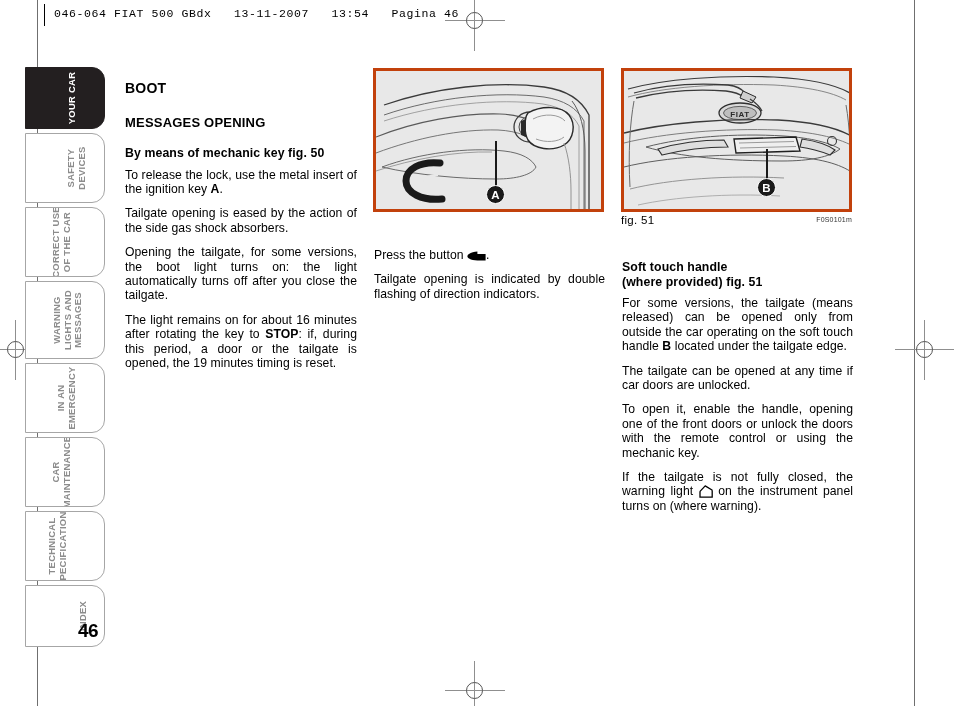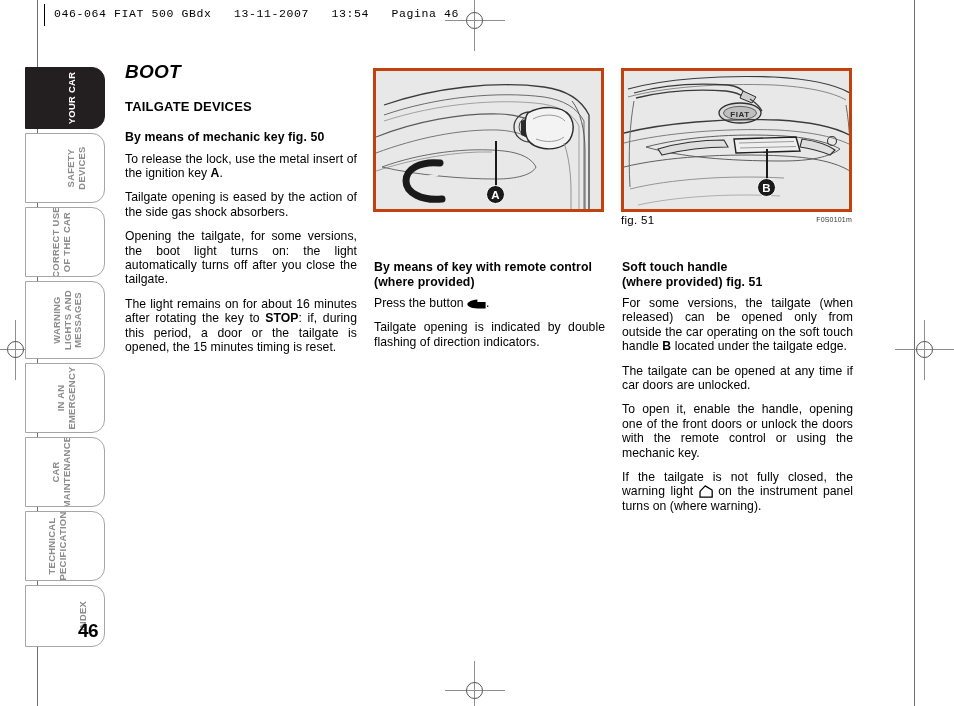--- a/index.html
+++ b/index.html
@@ -67,22 +67,22 @@
     letter-spacing:-.5px;
   }
 
   
   .col{position:absolute;}
   .col-left{left:125px;top:62px;width:232px;}
   .col-mid{left:374px;top:248px;width:231px;}
   .col-right{left:622px;top:248px;width:231px;}
 
   h1.title{
-    font-size:19px;font-weight:bold;margin:0 0 17px 0;
-    letter-spacing:.2px;line-height:20px;font-style:italic;
+    font-size:14px;font-weight:bold;margin:16px 0 17px 0;
+    letter-spacing:.2px;line-height:20px;
   }
   h2.sub{
     font-size:13px;font-weight:bold;margin:0 0 16px 0;
     letter-spacing:.2px;line-height:15px;
   }
   h3.para-head{
     font-size:12.3px;font-weight:bold;margin:12px 0 7px 0;
     line-height:14.5px;letter-spacing:.1px;
   }
   p.body{
@@ -194,26 +194,26 @@
       </div>
       <div class="tab" style="height: 62px;">
         <span class="lbl">INDEX</span>
       </div>
     </div>
 
   <div class="pagenum">46</div>
 
   <div class="col col-left">
     <h1 class="title">BOOT</h1>
-    <h2 class="sub">TAILGATE DEVICES</h2>
+    <h2 class="sub">MESSAGES OPENING</h2>
     <h3 class="para-head">By means of mechanic key fig. 50</h3>
     <p class="body"><span>To release the lock, use the metal insert of the ignition key </span><b>A</b><span>.</span></p>
     <p class="body">Tailgate opening is eased by the action of the side gas shock absorbers.</p>
     <p class="body">Opening the tailgate, for some versions, the boot light turns on: the light automatically turns off after you close the tailgate.</p>
-    <p class="body last"><span>The light remains on for about 16 minutes after rotating the key to </span><b>STOP</b><span>: if, during this period, a door or the tailgate is opened, the 15 minutes timing is reset.</span></p>
+    <p class="body last"><span>The light remains on for about 16 minutes after rotating the key to </span><b>STOP</b><span>: if, during this period, a door or the tailgate is opened, the 19 minutes timing is reset.</span></p>
   </div>
 
   <div class="fig fig-50">
     <div class="fig-box">
       <svg width="229" height="142" viewBox="0 0 229 142">
         <rect x="0" y="0" width="229" height="142" fill="#e8e8e8"></rect>
 
         <path d="M8 34 C60 16 120 10 168 16 C190 19 205 28 213 44 L213 142" fill="none" stroke="#3a3a3a" stroke-width="1.3"></path>
         <path d="M8 44 C60 26 122 20 168 26 C188 29 201 37 208 50 L208 142" fill="none" stroke="#6b6b6b" stroke-width="1"></path>
         <path d="M8 50 C60 33 122 27 167 33 C185 36 197 43 203 55 L203 142" fill="none" stroke="#8e8e8e" stroke-width=".8"></path>
@@ -287,30 +287,29 @@
       <div class="leader" style="left:142px;top:78px;height:32px;"></div>
       <div class="callout" style="left:133px;top:107px;">B</div>
     </div>
     <div class="fig-cap">
       <span class="name">fig. 51</span>
       <span class="code">F0S0101m</span>
     </div>
   </div>
 
   <div class="col col-mid">
-    <h3 class="para-head">By means of key with remote control (where provided)</h3>
     <p class="body"><span>Press the button </span><span class="icon-boot-solid"><svg width="19" height="10" viewBox="0 0 19 10">
             <path d="M18.6 3.1 L10.4 3.1 L10.4 0.5 C7.2 0.6 4.2 1.4 1.6 3.2 C0.6 3.9 0.2 4.7 0.4 5.6 C0.7 6.9 2 7.8 3.9 8.4 C6.2 9.1 9.5 9.4 13 9.4 L18.6 9.4 Z" fill="#000"></path>
           </svg></span><span>.</span></p>
     <p class="body last">Tailgate opening is indicated by double flashing of direction indicators.</p>
   </div>
 
   <div class="col col-right">
     <h3 class="para-head">Soft touch handle<br>(where provided) fig. 51</h3>
-    <p class="body"><span>For some versions, the tailgate (when released) can be opened only from outside the car operating on the soft touch handle </span><b>B</b><span> located under the tailgate edge.</span></p>
+    <p class="body"><span>For some versions, the tailgate (means released) can be opened only from outside the car operating on the soft touch handle </span><b>B</b><span> located under the tailgate edge.</span></p>
     <p class="body">The tailgate can be opened at any time if car doors are unlocked.</p>
     <p class="body">To open it, enable the handle, opening one of the front doors or unlock the doors with the remote control or using the mechanic key.</p>
     <p class="body last"><span>If the tailgate is not fully closed, the warning light </span><span class="icon-boot-outline"><svg width="14" height="13" viewBox="0 0 14 13">
             <path d="M13.2 5.3 L13.2 12.2 L1 12.2 L1 6.6" fill="none" stroke="#000" stroke-width="1.3" stroke-linejoin="miter"></path>
             <path d="M0.8 6.6 L6.2 0.9 L13.4 5.3" fill="none" stroke="#000" stroke-width="1.3" stroke-linejoin="round"></path>
           </svg></span><span> on the instrument panel turns on (where warning).</span></p>
   </div>
 
 </div>
 

